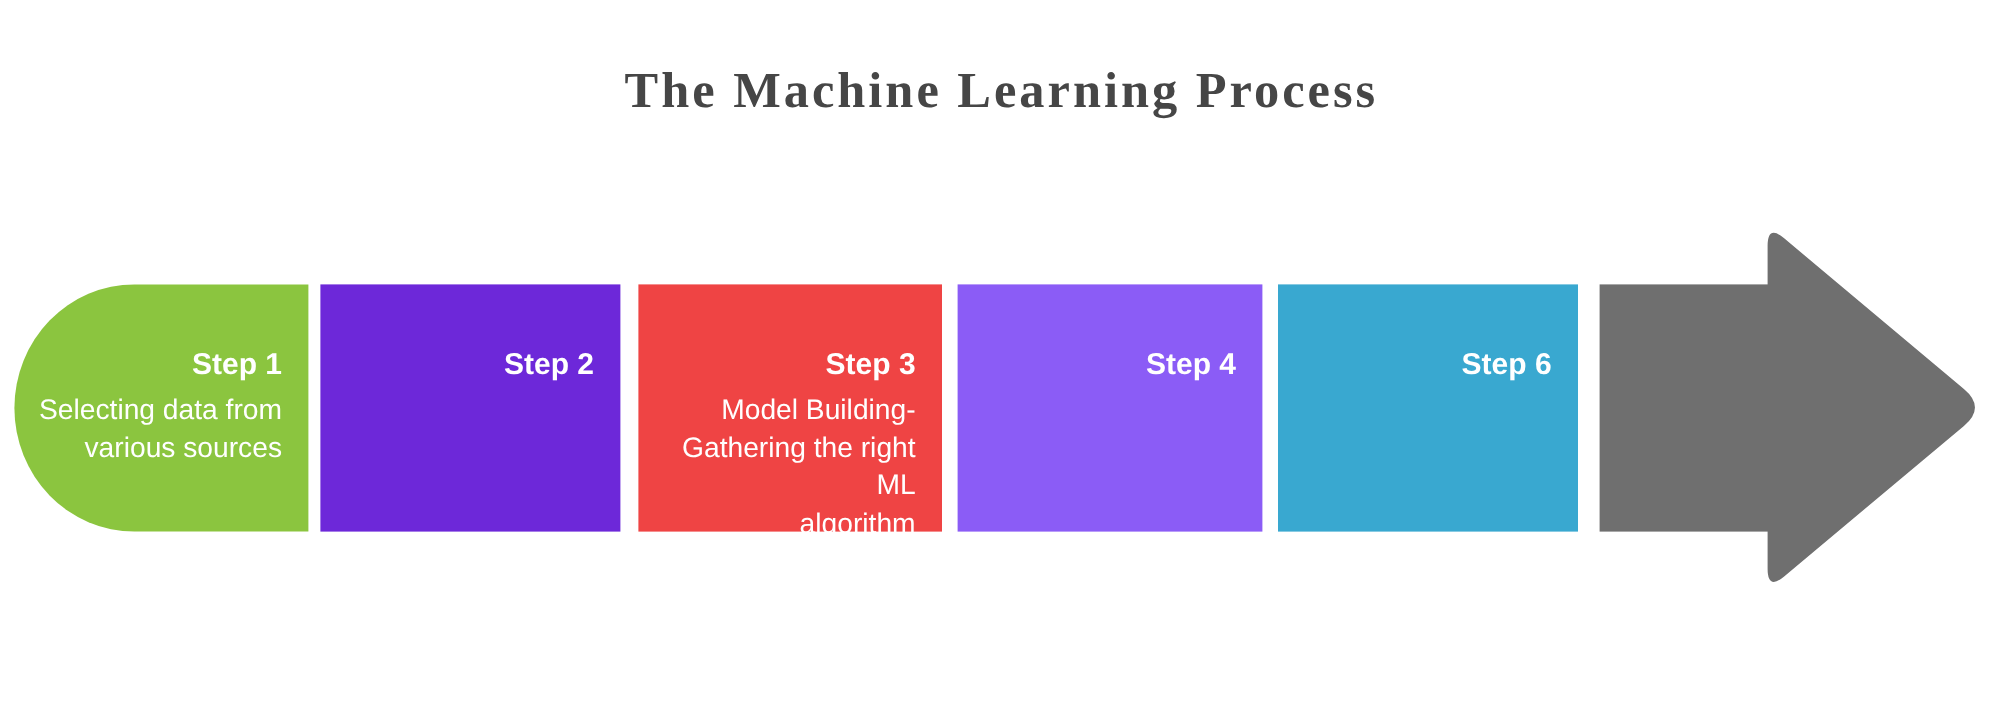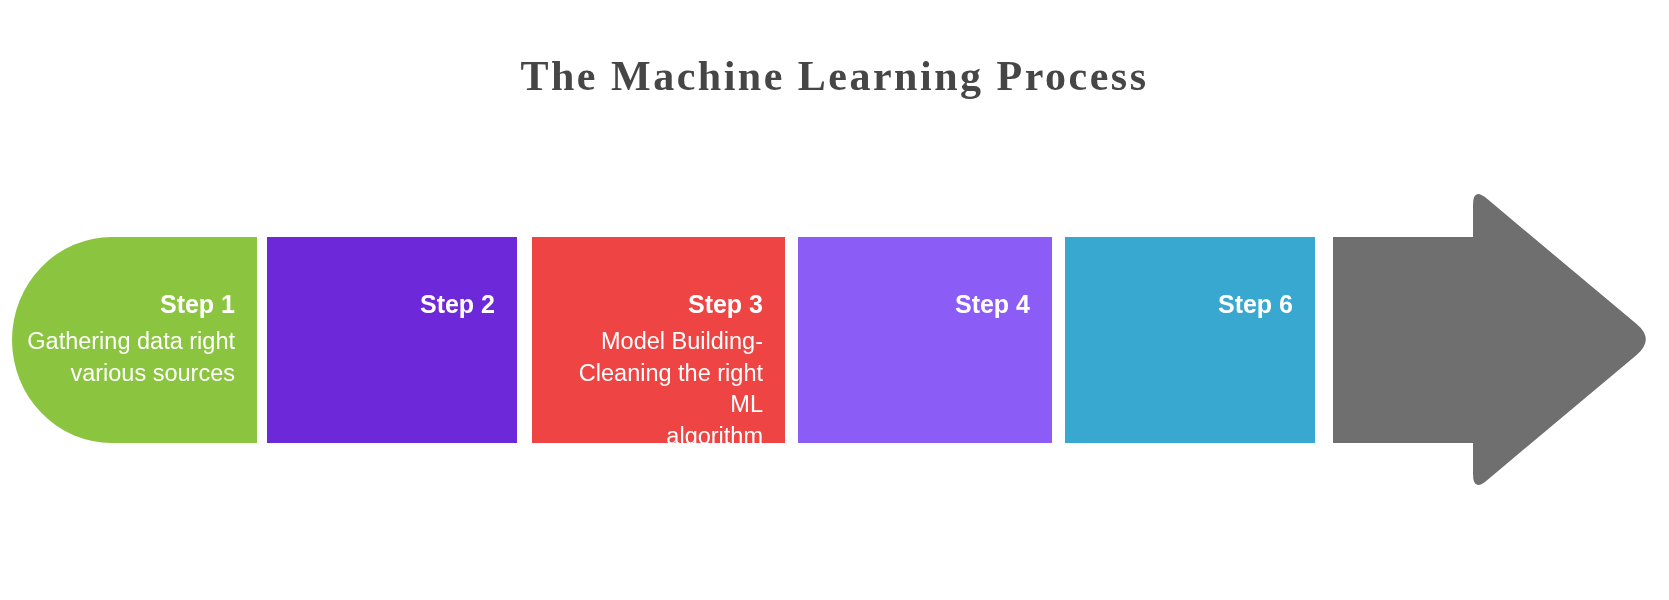--- a/index.html
+++ b/index.html
@@ -64,32 +64,32 @@
 </style>
 </head>
 <body>
 
 <div class="canvas">
 
   <div class="title" style="color: rgb(70, 70, 70);">The Machine Learning Process</div>
 
   <div class="step step-1" style="background-color: rgb(139, 197, 63);">
     <div class="step-label">Step 1</div>
-    <div class="step-desc">Gathering data right
+    <div class="step-desc">Selecting data from
 various sources</div>
   </div>
 
   <div class="step step-2" style="background-color: #6d28d9;">
     <div class="step-label">Step 2</div>
   </div>
 
   <div class="step step-3" style="background-color: #ef4444;">
     <div class="step-label">Step 3</div>
     <div class="step-desc">Model Building-
-Cleaning the right ML
+Gathering the right ML
 algorithm</div>
   </div>
 
   <div class="step step-4" style="background-color: #8b5cf6;">
     <div class="step-label">Step 4</div>
   </div>
 
   <div class="step step-5" style="background-color: rgb(57, 168, 208);">
     <div class="step-label">Step 6</div>
   </div>

